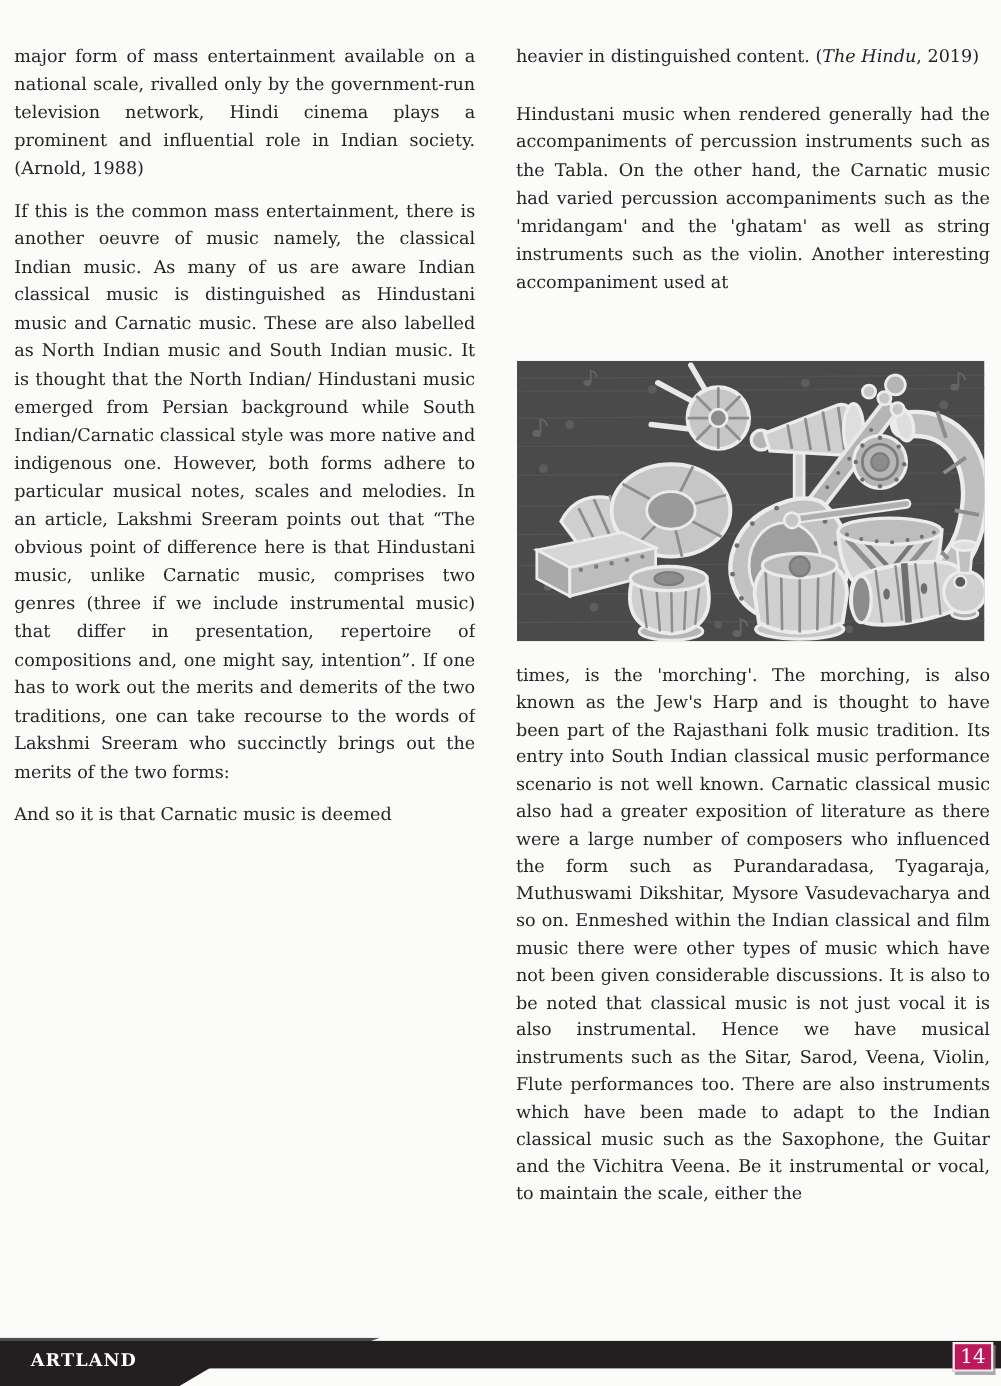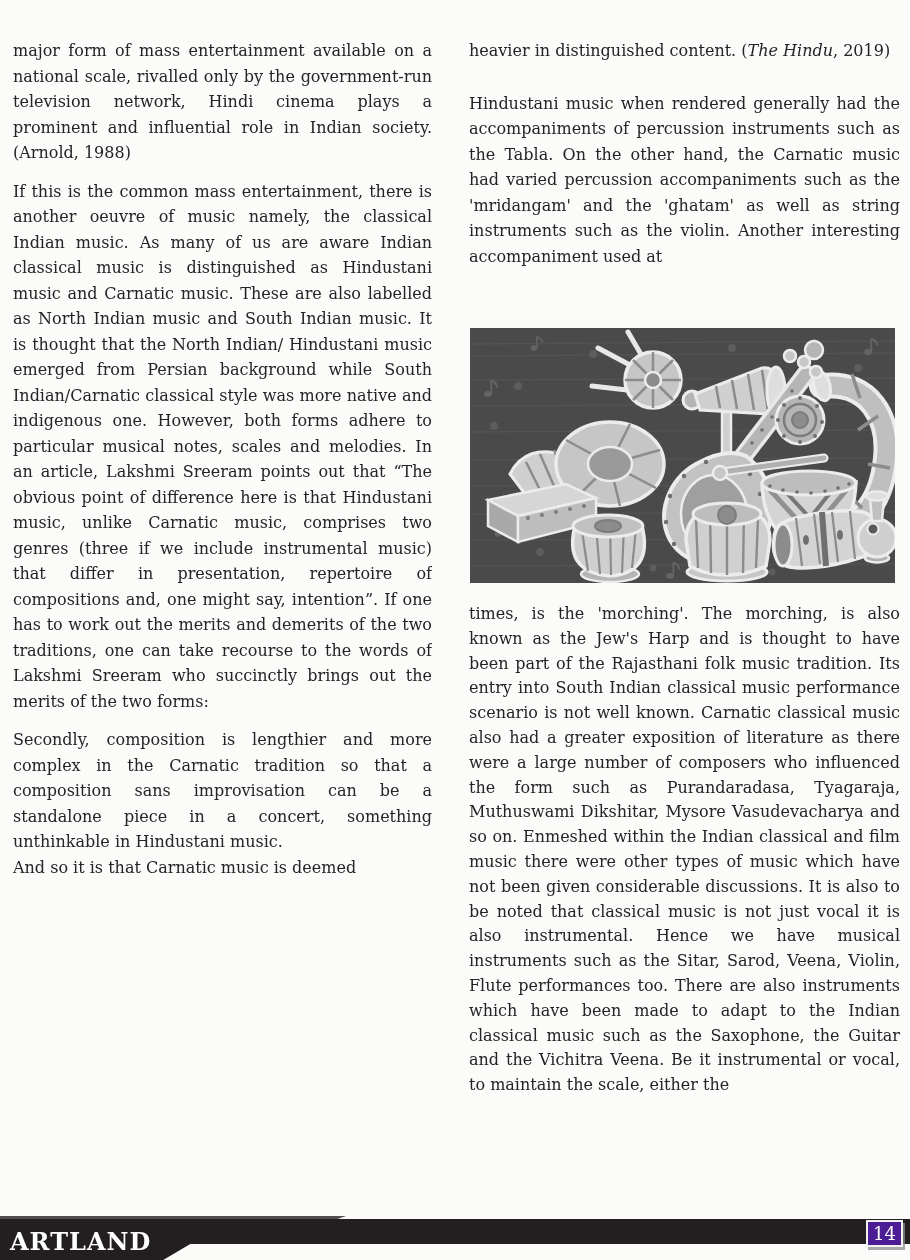--- a/index.html
+++ b/index.html
@@ -30,41 +30,40 @@
     -webkit-clip-path:polygon(0 0,100% 0,96% 100%,0 100%);
     clip-path:polygon(0 0,100% 0,96% 100%,0 100%);
   }
   #footer-band{position:absolute;left:0;top:1219px;width:910px;height:25px;background:#231f20;}
   #footer-tail{
     position:absolute;left:0;top:1243px;width:192px;height:17px;background:#231f20;
     -webkit-clip-path:polygon(0 0,100% 0,85% 100%,0 100%);
     clip-path:polygon(0 0,100% 0,85% 100%,0 100%);
   }
   #brand{
-    position:absolute;left:10px;top:1227px;z-index:5;
-    color:#ffffff;font-weight:bold;font-size:24px;letter-spacing:1px;
+    position:absolute;left:28px;top:1227px;z-index:5;
+    color:#ffffff;font-weight:bold;font-size:16px;letter-spacing:1px;
     font-family:"DejaVu Serif","Liberation Serif",serif;
   }
   #page-number{
     position:absolute;left:866px;top:1220px;width:37px;height:27px;z-index:5;
-    background:#4c1d95;border:2px solid #f2f2f2;box-sizing:border-box;
+    background:#be185d;border:2px solid #f2f2f2;box-sizing:border-box;
     color:#ffffff;font-size:18px;display:flex;align-items:center;justify-content:center;
     box-shadow:2px 3px 0 rgba(140,140,140,.75);
     font-family:"DejaVu Serif","Liberation Serif",serif;
   }
 </style>
 </head>
 <body>
 
 <div>
 
   <div class="col" id="col-left">
     <p>major form of mass entertainment available on a national scale, rivalled only by the government-run television network, Hindi cinema plays a prominent and influential role in Indian society. (Arnold, 1988)</p>
     <p>If this is the common mass entertainment, there is another oeuvre of music namely, the classical Indian music. As many of us are aware Indian classical music is distinguished as Hindustani music and Carnatic music. These are also labelled as North Indian music and South Indian music. It is thought that the North Indian/ Hindustani music emerged from Persian background while South Indian/Carnatic classical style was more native and indigenous one. However, both forms adhere to particular musical notes, scales and melodies. In an article, Lakshmi Sreeram points out that “The obvious point of difference here is that Hindustani music, unlike Carnatic music, comprises two genres (three if we include instrumental music) that differ in presentation, repertoire of compositions and, one might say, intention”. If one has to work out the merits and demerits of the two traditions, one can take recourse to the words of Lakshmi Sreeram who succinctly brings out the merits of the two forms:</p>
-    <p class="nogap">Secondly, composition is lengthier and more complex in the Carnatic tradition so that a composition sans improvisation can be a standalone piece in a concert, something unthinkable in Hindustani music.</p>
     <p class="nogap">And so it is that Carnatic music is deemed</p>
   </div>
 
   <div class="col" id="col-right-top">
     <p class="cite"><span>heavier in distinguished content. (</span><em>The Hindu</em><span>, 2019)</span></p>
     <p class="nogap">Hindustani music when rendered generally had the accompaniments of percussion instruments such as the Tabla. On the other hand, the Carnatic music had varied percussion accompaniments such as the 'mridangam' and the 'ghatam' as well as string instruments such as the violin. Another interesting accompaniment used at</p>
   </div>
 
   <figure id="illustration">
     <svg viewBox="0 0 425 255" width="425" height="255">

